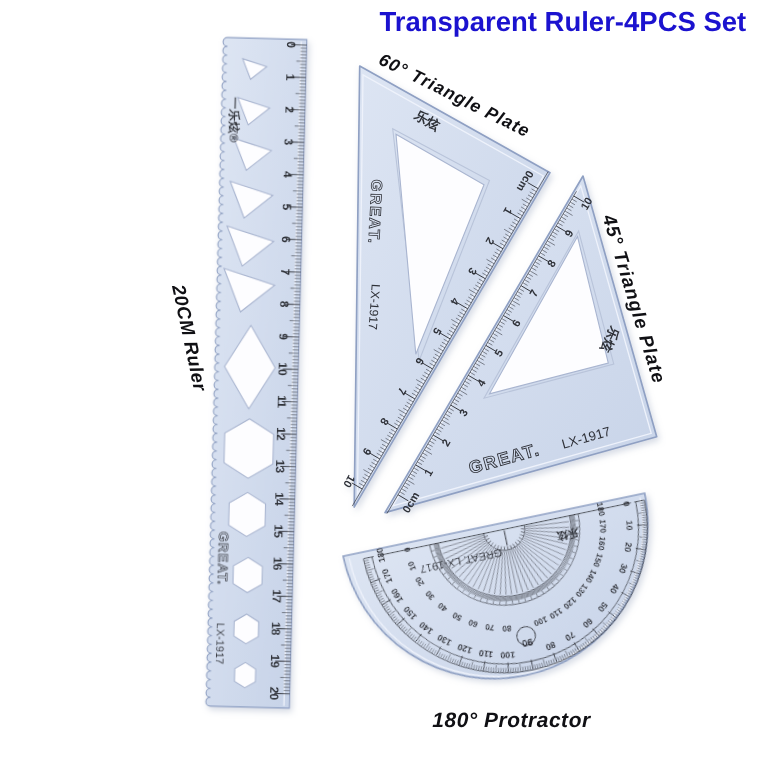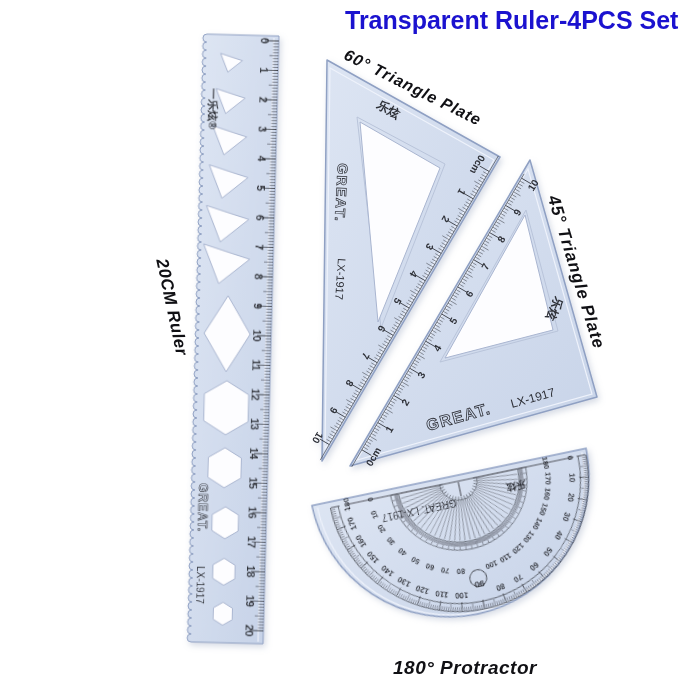--- a/index.html
+++ b/index.html
@@ -6,21 +6,21 @@
   .stage{position:relative;width:682px;height:700px;background:#ffffff;overflow:hidden;
          font-family:"Liberation Sans",sans-serif;}
   #scene{position:absolute;left:0;top:0;}
   .title{position:absolute;left:345px;top:6px;font-size:25px;font-weight:700;
          letter-spacing:0px;white-space:nowrap;}
   .lbl{position:absolute;font-weight:700;font-style:italic;color:#101014;
        transform-origin:0 0;white-space:nowrap;}
   .l60{left:349px;top:46px;font-size:16px;letter-spacing:1px;transform:rotate(26.5deg);}
   .l45{left:562px;top:193px;font-size:17px;letter-spacing:1px;transform:rotate(73deg);}
   .lruler{left:171px;top:257px;font-size:17px;letter-spacing:0.5px;transform:rotate(78deg);}
-  .lprot{left:393px;top:645px;font-size:19px;letter-spacing:0.5px;margin-top:12px;}
+  .lprot{left:393px;top:645px;font-size:19px;letter-spacing:0.5px;}
 </style>
 </head>
 <body>
 
 <div class="stage">
   <svg id="scene" width="700" height="700" viewBox="0 0 700 700">
     <defs>
       <linearGradient id="bodyGrad" x1="0" y1="0" x2="1" y2="1">
         <stop offset="0" stop-color="#dde5f3"></stop>
         <stop offset="1" stop-color="#c7d3e8"></stop>

